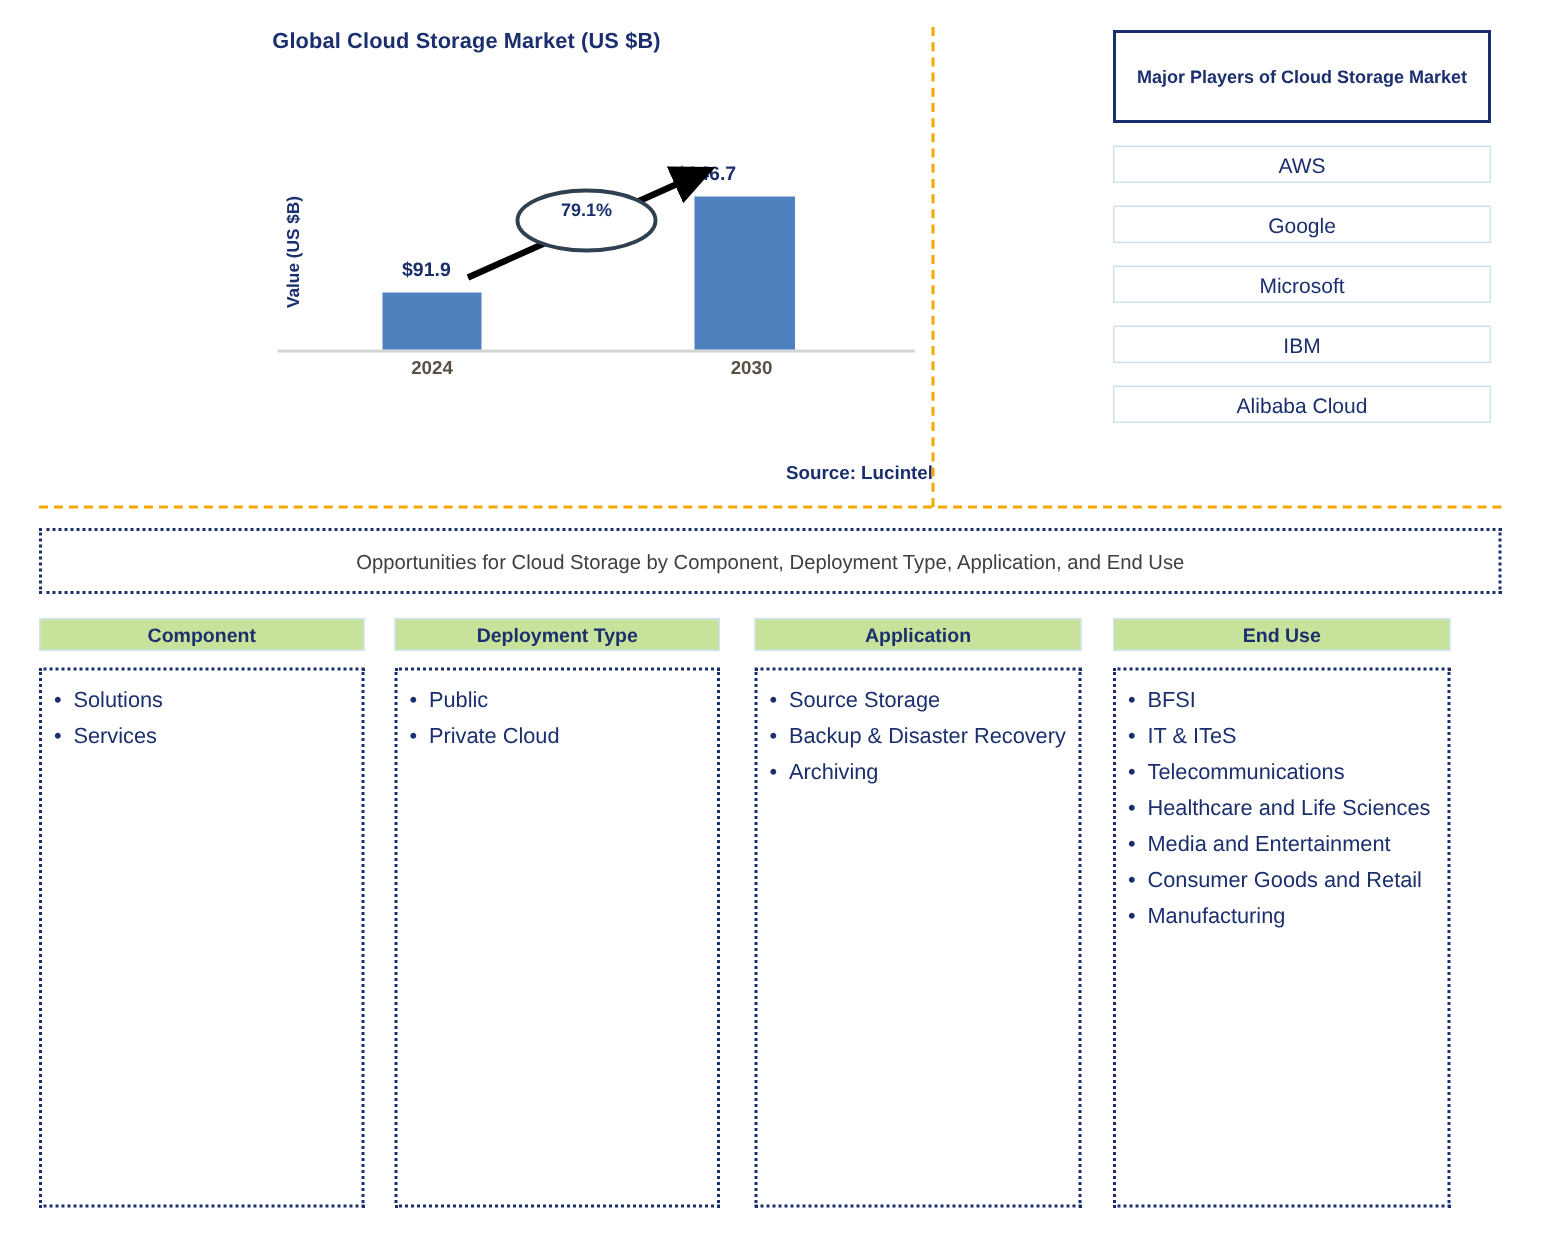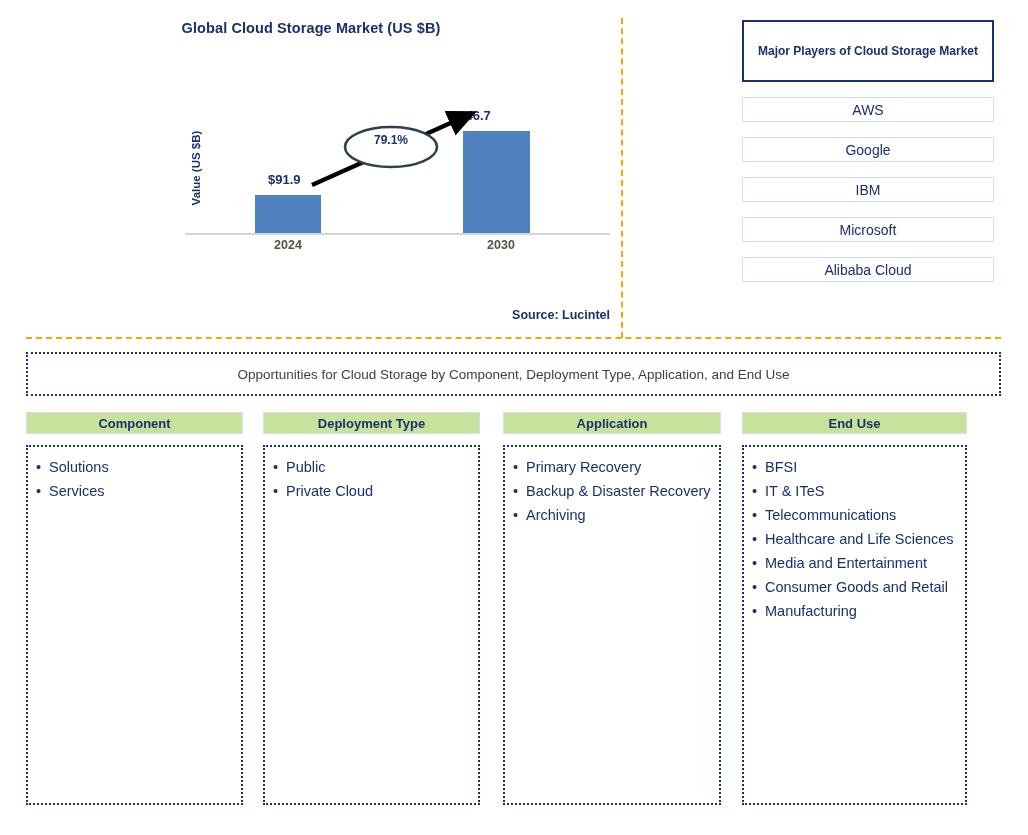--- a/index.html
+++ b/index.html
@@ -100,21 +100,21 @@
     width: 90px;
     text-align: center;
     font-size: 12px;
     font-weight: bold;
     color: #1b2f6e;
     pointer-events: none;
   }
 
   #source-note {
     position: absolute;
-    left: 0; top: 308px;
+    left: 12px; top: 308px;
     width: 610px;
     text-align: right;
     font-size: 12.5px;
     font-weight: bold;
     color: #1b2f6e;
     padding-left: 34px;
   }
 
   
   #vertical-divider {
@@ -252,24 +252,24 @@
   <div id="players-panel">
     <div id="players-header">Major Players of Cloud Storage Market</div>
 
     <div class="player-box">
       <span>AWS</span>
     </div>
     <div class="player-box">
       <span>Google</span>
     </div>
     <div class="player-box">
+      <span>Microsoft</span>
+    </div>
+    <div class="player-box">
       <span>IBM</span>
-    </div>
-    <div class="player-box">
-      <span>Microsoft</span>
     </div>
     <div class="player-box">
       <span>Alibaba Cloud</span>
     </div>
   </div>
 
   <div id="opportunities-banner">Opportunities for Cloud Storage by Component, Deployment Type, Application, and End Use</div>
 
   <div class="category-col" id="col-0">
     <div class="col-header">Component</div>
@@ -288,21 +288,21 @@
           <li>Public</li>
           <li>Private Cloud</li>
         </ul>
     </div>
   </div>
 
   <div class="category-col" id="col-2">
     <div class="col-header">Application</div>
     <div class="col-body">
       <ul class="col-list">
-          <li>Primary Recovery</li>
+          <li>Source Storage</li>
           <li>Backup &amp; Disaster Recovery</li>
           <li>Archiving</li>
         </ul>
     </div>
   </div>
 
   <div class="category-col" id="col-3">
     <div class="col-header">End Use</div>
     <div class="col-body">
       <ul class="col-list">

